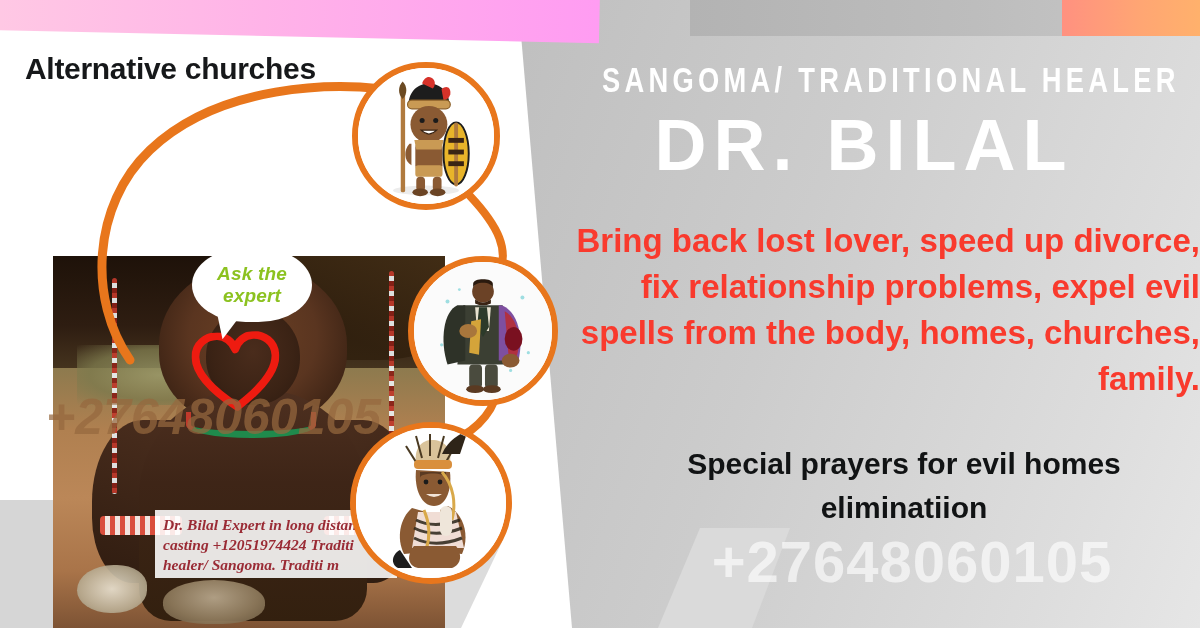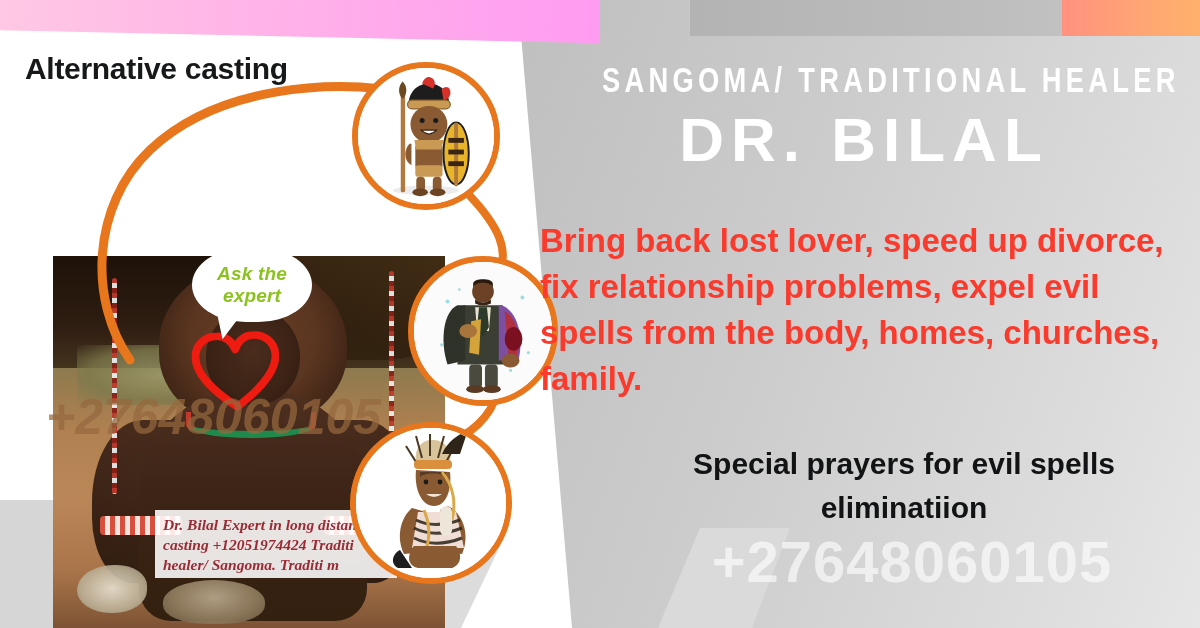--- a/index.html
+++ b/index.html
@@ -241,28 +241,28 @@
     font-weight: 700; font-size: 35px;
     letter-spacing: 5.5px;
     color: #ffffff;
     transform: scaleX(.78);
     transform-origin: center;
     white-space: nowrap;
   }
   .brand {
     position: absolute; left: 0; top: 104px; width: 672px;
     text-align: center;
-    font-weight: 700; font-size: 62px;
+    font-weight: 700; font-size: 72px;
     letter-spacing: 7px;
     color: #ffffff;
     white-space: nowrap;
   }
   .services {
     position: absolute; left: 12px; top: 218px; width: 660px;
-    text-align: left;
+    text-align: right;
     font-weight: 700; font-size: 33px; line-height: 46px;
     color: #f93a2d;
   }
   .special {
     position: absolute; left: 80px; top: 442px; width: 592px;
     text-align: center;
     font-weight: 700; font-size: 30px; line-height: 44px;
     color: #111314;
   }
   .phone-watermark {
@@ -425,23 +425,23 @@
       <g stroke="#d9a94a" stroke-width="3" fill="none">
         <path d="M86 44 C98 58, 100 76, 96 92"></path>
         <path d="M68 82 C74 96, 74 110, 70 122"></path>
       </g>
       <rect x="84" y="78" width="12" height="30" rx="6" fill="#efe6da"></rect>
       <path d="M58 118 C50 128, 52 138, 62 140 L96 140 C106 136, 106 126, 100 118 Z" fill="#8a5a33"></path>
       <path d="M44 122 C36 126, 34 136, 42 140 L56 140 Z" fill="#1d1d1d"></path>
     </svg>
   </div>
 
-  <div class="alt-heading">Alternative casting</div>
+  <div class="alt-heading">Alternative churches</div>
 
   <div class="right-col">
     <div class="kicker">SANGOMA/ TRADITIONAL HEALER</div>
     <div class="brand">DR.  BILAL</div>
     <div class="services">Bring back lost lover, speed up divorce, fix relationship problems, expel evil spells from the body, homes, churches, family.</div>
-    <div class="special">Special prayers for  evil spells eliminatiion</div>
+    <div class="special">Special prayers for  evil homes eliminatiion</div>
     <div class="phone-watermark">+27648060105</div>
   </div>
 
 </div>
 
 </body></html>

